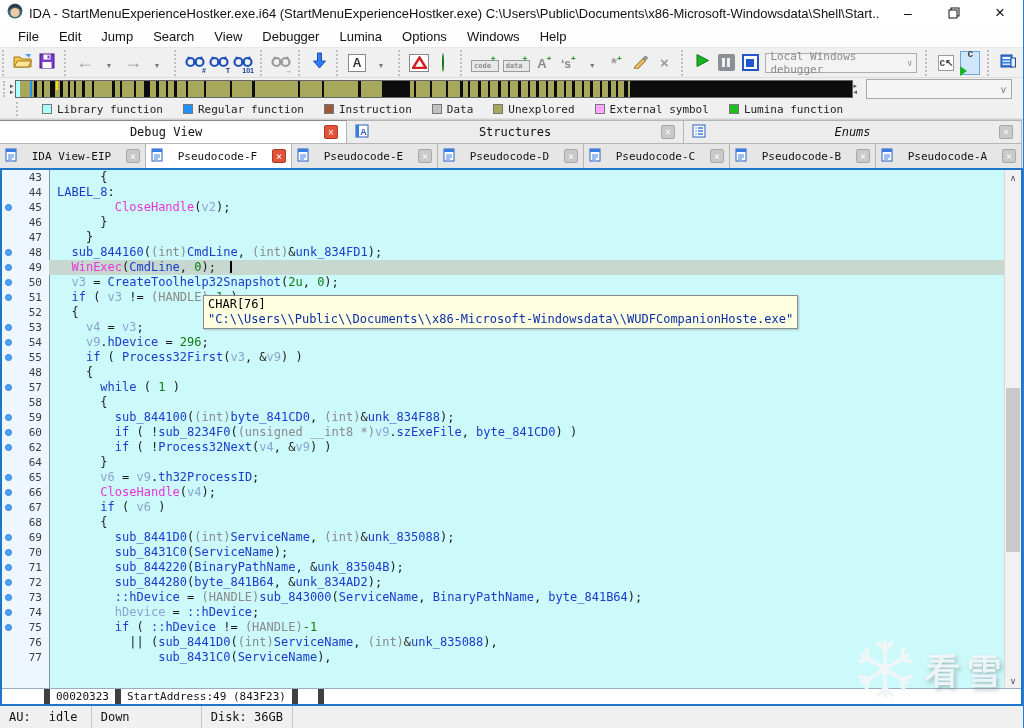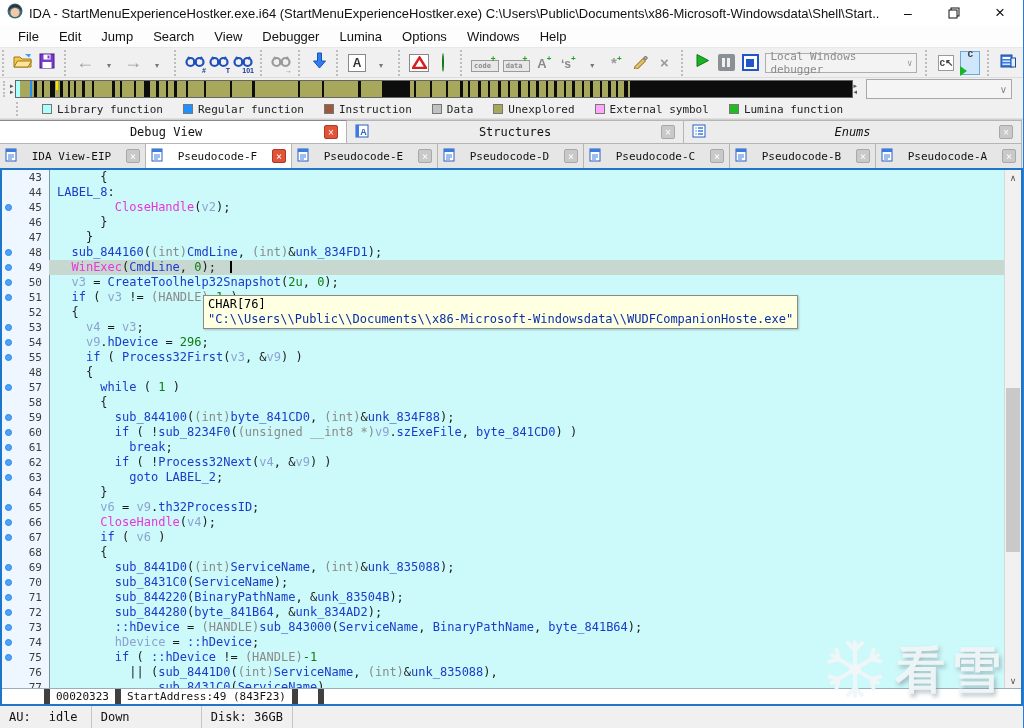--- a/index.html
+++ b/index.html
@@ -90,21 +90,21 @@
   .sarrow.down{position:absolute;bottom:0;left:0;right:0;}
   .sthumb{position:absolute;left:1px;right:1px;top:218px;height:164px;background:#c9c9c9;}
 
   .tooltip{position:absolute;left:201px;top:125px;background:#ffffe1;border:1px solid #8a8a8a;padding:1px 4px;font-family:"DejaVu Sans Mono",monospace;font-size:12px;line-height:15px;z-index:6;box-shadow:1px 1px 2px rgba(0,0,0,.2);}
   .tooltip .t2{color:#0a2fa8;}
 
   .panestatus{height:16px;background:#fff;border-top:1px solid #9badbd;display:flex;align-items:center;font-family:"DejaVu Sans Mono",monospace;font-size:11px;color:#111;}
   .pscell{height:100%;display:flex;align-items:center;padding:0 6px;border-right:6px solid #404040;}
 
   .watermark{position:absolute;right:14px;bottom:0px;display:flex;align-items:center;gap:12px;color:rgba(240,246,248,0.95);text-shadow:2px 3px 4px rgba(110,130,140,0.5);pointer-events:none;z-index:5;}
-  .watermark .wmtext{font-size:50px;font-weight:bold;letter-spacing:6px;}
+  .watermark .wmtext{font-size:35px;font-weight:bold;letter-spacing:6px;}
 
   
   .statusbar{height:22px;background:#f0f0f0;display:flex;align-items:center;font-family:"DejaVu Sans Mono",monospace;font-size:12px;color:#111;}
   .sbcell{height:100%;display:flex;align-items:center;padding:0 9px;}
   .sbcell.sep{border-right:1px solid #c6c6c6;}
 </style>
 </head>
 <body>
 
 <div class="app">
@@ -527,23 +527,21 @@
           <div class="crow"><span class="gut"><span class="dot"></span><span class="lnum">51</span></span><span class="ctext"><span class="t-p">  </span><span class="t-k">if</span><span class="t-p"> ( </span><span class="t-l">v3</span><span class="t-p"> != </span><span class="t-c">(HANDLE)</span><span class="t-n">-1</span><span class="t-p"> )</span></span></div>
           <div class="crow"><span class="gut"><span class="lnum">52</span></span><span class="ctext"><span class="t-p">  {</span></span></div>
           <div class="crow"><span class="gut"><span class="dot"></span><span class="lnum">53</span></span><span class="ctext"><span class="t-p">    </span><span class="t-l">v4</span><span class="t-p"> = </span><span class="t-l">v3</span><span class="t-p">;</span></span></div>
           <div class="crow"><span class="gut"><span class="dot"></span><span class="lnum">54</span></span><span class="ctext"><span class="t-p">    </span><span class="t-l">v9</span><span class="t-p">.</span><span class="t-k">hDevice</span><span class="t-p"> = </span><span class="t-n">296</span><span class="t-p">;</span></span></div>
           <div class="crow"><span class="gut"><span class="dot"></span><span class="lnum">55</span></span><span class="ctext"><span class="t-p">    </span><span class="t-k">if</span><span class="t-p"> ( </span><span class="t-k">Process32First</span><span class="t-p">(</span><span class="t-l">v3</span><span class="t-p">, &amp;</span><span class="t-l">v9</span><span class="t-p">) )</span></span></div>
           <div class="crow"><span class="gut"><span class="lnum">48</span></span><span class="ctext"><span class="t-p">    {</span></span></div>
           <div class="crow"><span class="gut"><span class="dot"></span><span class="lnum">57</span></span><span class="ctext"><span class="t-p">      </span><span class="t-k">while</span><span class="t-p"> ( </span><span class="t-n">1</span><span class="t-p"> )</span></span></div>
           <div class="crow"><span class="gut"><span class="lnum">58</span></span><span class="ctext"><span class="t-p">      {</span></span></div>
           <div class="crow"><span class="gut"><span class="dot"></span><span class="lnum">59</span></span><span class="ctext"><span class="t-p">        </span><span class="t-k">sub_844100</span><span class="t-p">(</span><span class="t-c">(int)</span><span class="t-k">byte_841CD0</span><span class="t-p">, </span><span class="t-c">(int)</span><span class="t-p">&amp;</span><span class="t-k">unk_834F88</span><span class="t-p">);</span></span></div>
           <div class="crow"><span class="gut"><span class="dot"></span><span class="lnum">60</span></span><span class="ctext"><span class="t-p">        </span><span class="t-k">if</span><span class="t-p"> ( !</span><span class="t-k">sub_8234F0</span><span class="t-p">(</span><span class="t-c">(unsigned __int8 *)</span><span class="t-l">v9</span><span class="t-p">.</span><span class="t-k">szExeFile</span><span class="t-p">, </span><span class="t-k">byte_841CD0</span><span class="t-p">) )</span></span></div>
-          <div class="crow"><span class="gut"><span class="dot"></span><span class="lnum">61</span></span><span class="ctext"><span class="t-p">          </span><span class="t-k">break</span><span class="t-p">;</span></span></div>
           <div class="crow"><span class="gut"><span class="dot"></span><span class="lnum">62</span></span><span class="ctext"><span class="t-p">        </span><span class="t-k">if</span><span class="t-p"> ( !</span><span class="t-k">Process32Next</span><span class="t-p">(</span><span class="t-l">v4</span><span class="t-p">, &amp;</span><span class="t-l">v9</span><span class="t-p">) )</span></span></div>
-          <div class="crow"><span class="gut"><span class="dot"></span><span class="lnum">63</span></span><span class="ctext"><span class="t-p">          </span><span class="t-k">goto</span><span class="t-p"> </span><span class="t-k">LABEL_2</span><span class="t-p">;</span></span></div>
           <div class="crow"><span class="gut"><span class="lnum">64</span></span><span class="ctext"><span class="t-p">      }</span></span></div>
           <div class="crow"><span class="gut"><span class="dot"></span><span class="lnum">65</span></span><span class="ctext"><span class="t-p">      </span><span class="t-l">v6</span><span class="t-p"> = </span><span class="t-l">v9</span><span class="t-p">.</span><span class="t-k">th32ProcessID</span><span class="t-p">;</span></span></div>
           <div class="crow"><span class="gut"><span class="dot"></span><span class="lnum">66</span></span><span class="ctext"><span class="t-p">      </span><span class="t-i">CloseHandle</span><span class="t-p">(</span><span class="t-l">v4</span><span class="t-p">);</span></span></div>
           <div class="crow"><span class="gut"><span class="dot"></span><span class="lnum">67</span></span><span class="ctext"><span class="t-p">      </span><span class="t-k">if</span><span class="t-p"> ( </span><span class="t-l">v6</span><span class="t-p"> )</span></span></div>
           <div class="crow"><span class="gut"><span class="lnum">68</span></span><span class="ctext"><span class="t-p">      {</span></span></div>
           <div class="crow"><span class="gut"><span class="dot"></span><span class="lnum">69</span></span><span class="ctext"><span class="t-p">        </span><span class="t-k">sub_8441D0</span><span class="t-p">(</span><span class="t-c">(int)</span><span class="t-k">ServiceName</span><span class="t-p">, </span><span class="t-c">(int)</span><span class="t-p">&amp;</span><span class="t-k">unk_835088</span><span class="t-p">);</span></span></div>
           <div class="crow"><span class="gut"><span class="dot"></span><span class="lnum">70</span></span><span class="ctext"><span class="t-p">        </span><span class="t-k">sub_8431C0</span><span class="t-p">(</span><span class="t-k">ServiceName</span><span class="t-p">);</span></span></div>
           <div class="crow"><span class="gut"><span class="dot"></span><span class="lnum">71</span></span><span class="ctext"><span class="t-p">        </span><span class="t-k">sub_844220</span><span class="t-p">(</span><span class="t-k">BinaryPathName</span><span class="t-p">, &amp;</span><span class="t-k">unk_83504B</span><span class="t-p">);</span></span></div>
           <div class="crow"><span class="gut"><span class="dot"></span><span class="lnum">72</span></span><span class="ctext"><span class="t-p">        </span><span class="t-k">sub_844280</span><span class="t-p">(</span><span class="t-k">byte_841B64</span><span class="t-p">, &amp;</span><span class="t-k">unk_834AD2</span><span class="t-p">);</span></span></div>
           <div class="crow"><span class="gut"><span class="dot"></span><span class="lnum">73</span></span><span class="ctext"><span class="t-p">        </span><span class="t-k">::hDevice</span><span class="t-p"> = </span><span class="t-c">(HANDLE)</span><span class="t-k">sub_843000</span><span class="t-p">(</span><span class="t-k">ServiceName</span><span class="t-p">, </span><span class="t-k">BinaryPathName</span><span class="t-p">, </span><span class="t-k">byte_841B64</span><span class="t-p">);</span></span></div>

